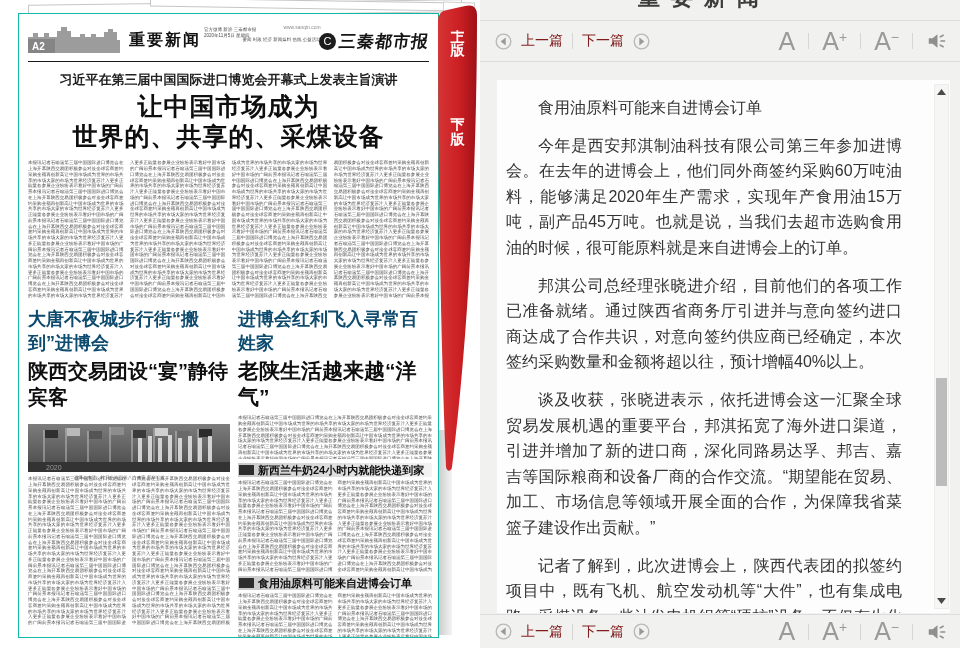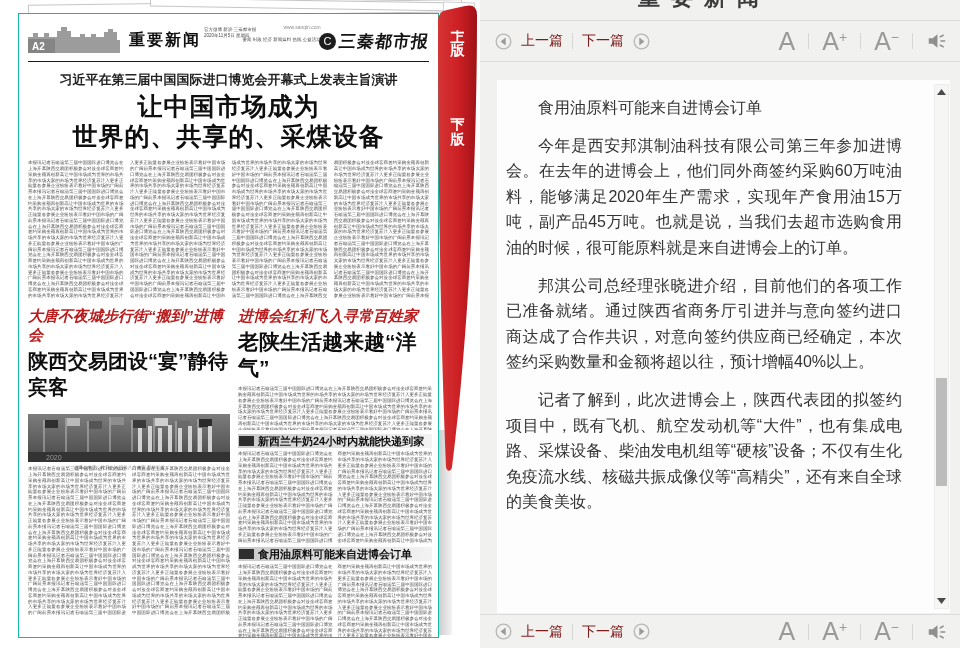--- a/index.html
+++ b/index.html
@@ -40,21 +40,21 @@
   #lead-kicker { position:absolute; left:0; right:0; top:57px; text-align:center;
                  font-size:13px; font-weight:bold; color:#222; }
   .lead-headline { position:absolute; left:0; right:0; text-align:center; font-weight:900;
                    color:#0e0e0e; font-size:25px; letter-spacing:1px; }
   #lead-h1 { top:76px; } #lead-h2 { top:106px; }
   #lead-cols { left:9px; right:9px; top:146px; height:141px; }
   #lead-cols .micro { column-count:4; column-gap:13px; height:282px; }
 
   
   #artL { position:absolute; left:9px; top:293px; width:202px; }
-  .kicker { font-size:15px; font-weight:bold; color:#b91c1c;font-style:italic; }
+  .kicker { font-size:18px; font-weight:bold; color:#0c4a6e; }
   .headline2 { font-size:20px; font-weight:900; color:#0e0e0e; line-height:26px; margin-top:3px; }
   #photo { margin-top:14px; width:202px; height:48px; display:block; }
   #photo-cap { overflow:hidden; height:9px; margin-top:3px; }
   #photo-cap .micro { text-align:center; color:#666; }
   #artL-cols { position:relative; margin-top:4px; height:152px; overflow:hidden; }
   #artL-cols .micro { column-count:2; column-gap:12px; height:304px; }
 
   
   #artR { position:absolute; left:219px; top:293px; width:194px; }
   #artR .headline2 { font-size:21px; }
@@ -266,20 +266,21 @@
           </g>
         </svg>
       </div>
     </div>
 
     <div id="card">
       <div id="card-text">
         <p>食用油原料可能来自进博会订单</p>
         <p>今年是西安邦淇制油科技有限公司第三年参加进博会。在去年的进博会上，他们同外商签约采购60万吨油料，能够满足2020年生产需求，实现年产食用油15万吨，副产品45万吨。也就是说，当我们去超市选购食用油的时候，很可能原料就是来自进博会上的订单。</p>
         <p>邦淇公司总经理张晓进介绍，目前他们的各项工作已准备就绪。通过陕西省商务厅引进并与意向签约进口商达成了合作共识，对意向签约供应商已经确定，本次签约采购数量和金额将超以往，预计增幅40%以上。</p>
+        <p>谈及收获，张晓进表示，依托进博会这一汇聚全球贸易发展机遇的重要平台，邦淇拓宽了海外进口渠道，引进并增加了新的进口商，深化同路易达孚、邦吉、嘉吉等国际粮商和设备厂商的合作交流。“期望能在贸易、加工、市场信息等领域开展全面的合作，为保障我省菜篮子建设作出贡献。”</p>
         <p>记者了解到，此次进博会上，陕西代表团的拟签约项目中，既有飞机、航空发动机等“大件”，也有集成电路、采煤设备、柴油发电机组等“硬核”设备；不仅有生化免疫流水线、核磁共振成像仪等“高精尖”，还有来自全球的美食美妆。</p>
       </div>
       <div id="sb">
         <div class="sb-arrow" id="sb-up">
           <svg width="9" height="6" viewBox="0 0 9 6">
               <path d="M4.5 0 L9 6 H0 Z" fill="#4a4a4a"></path>
             </svg>
         </div>
         <div id="sb-thumb"></div>
         <div class="sb-arrow" id="sb-down">

